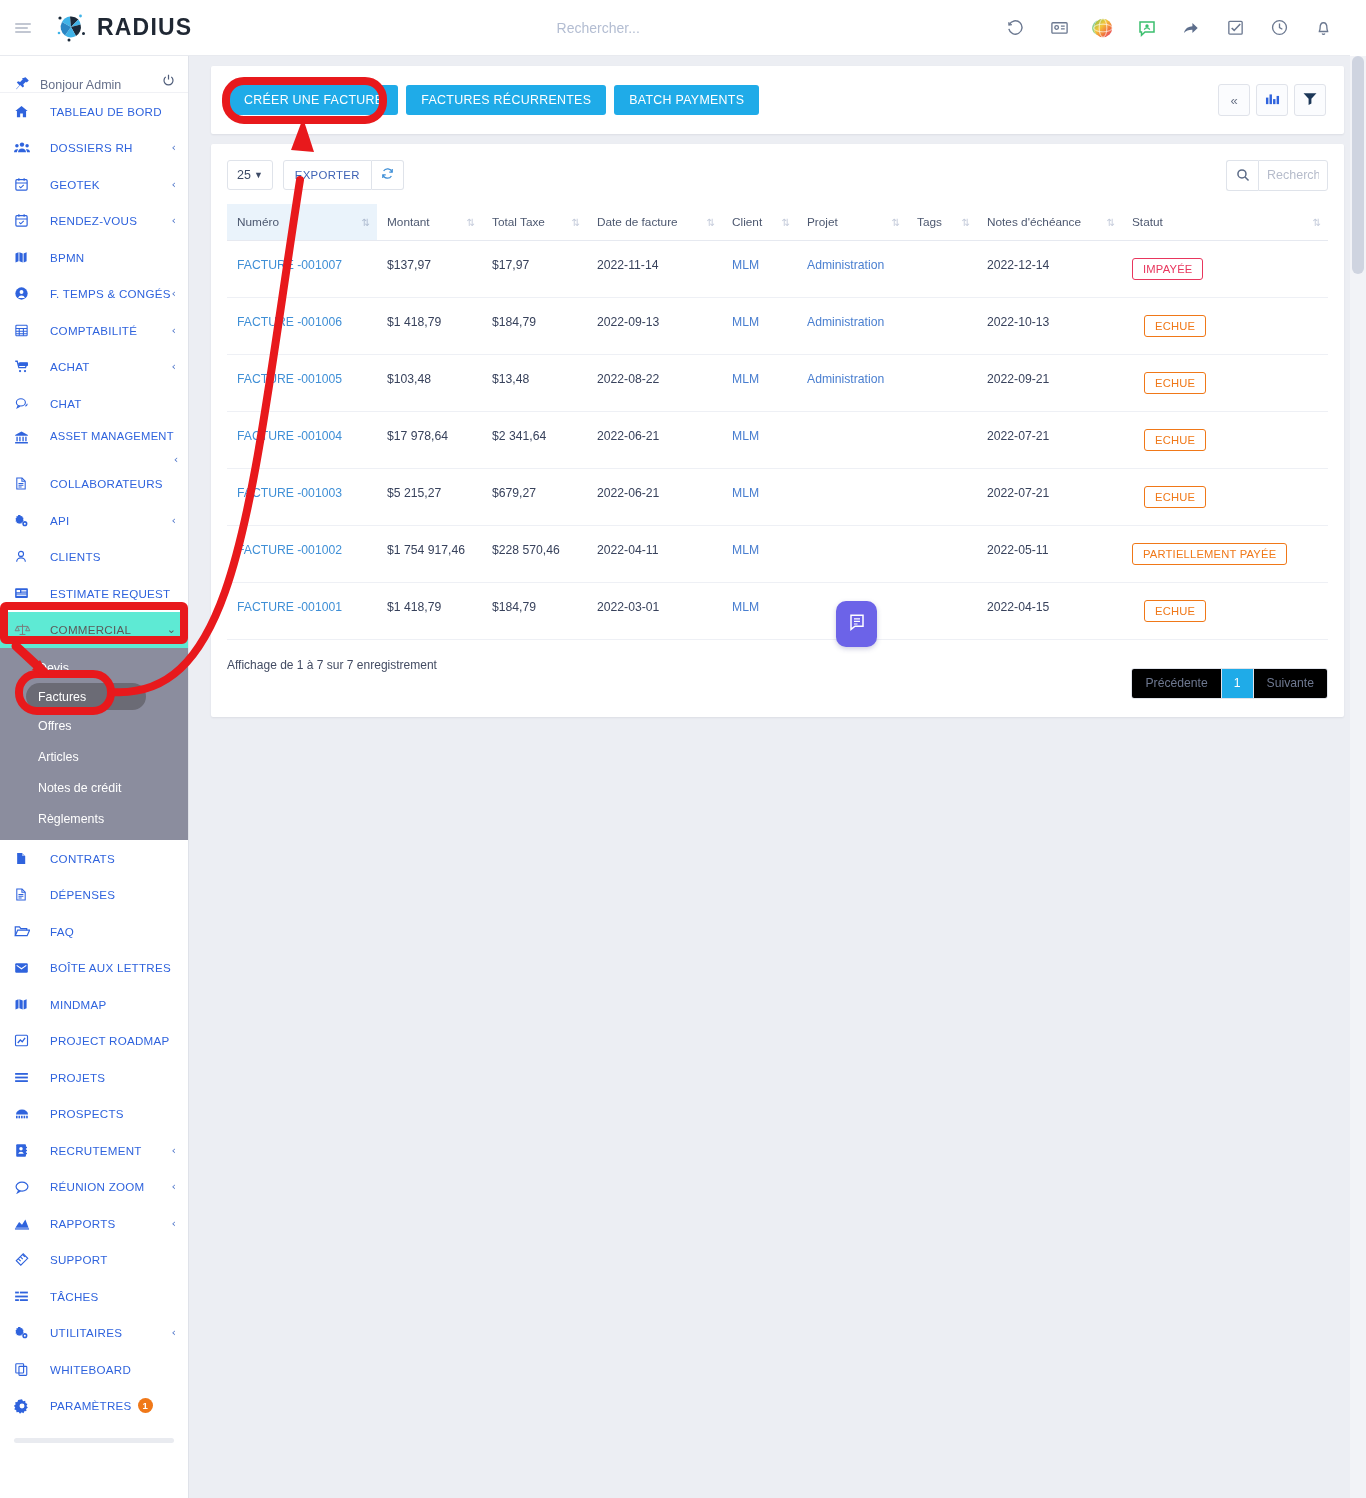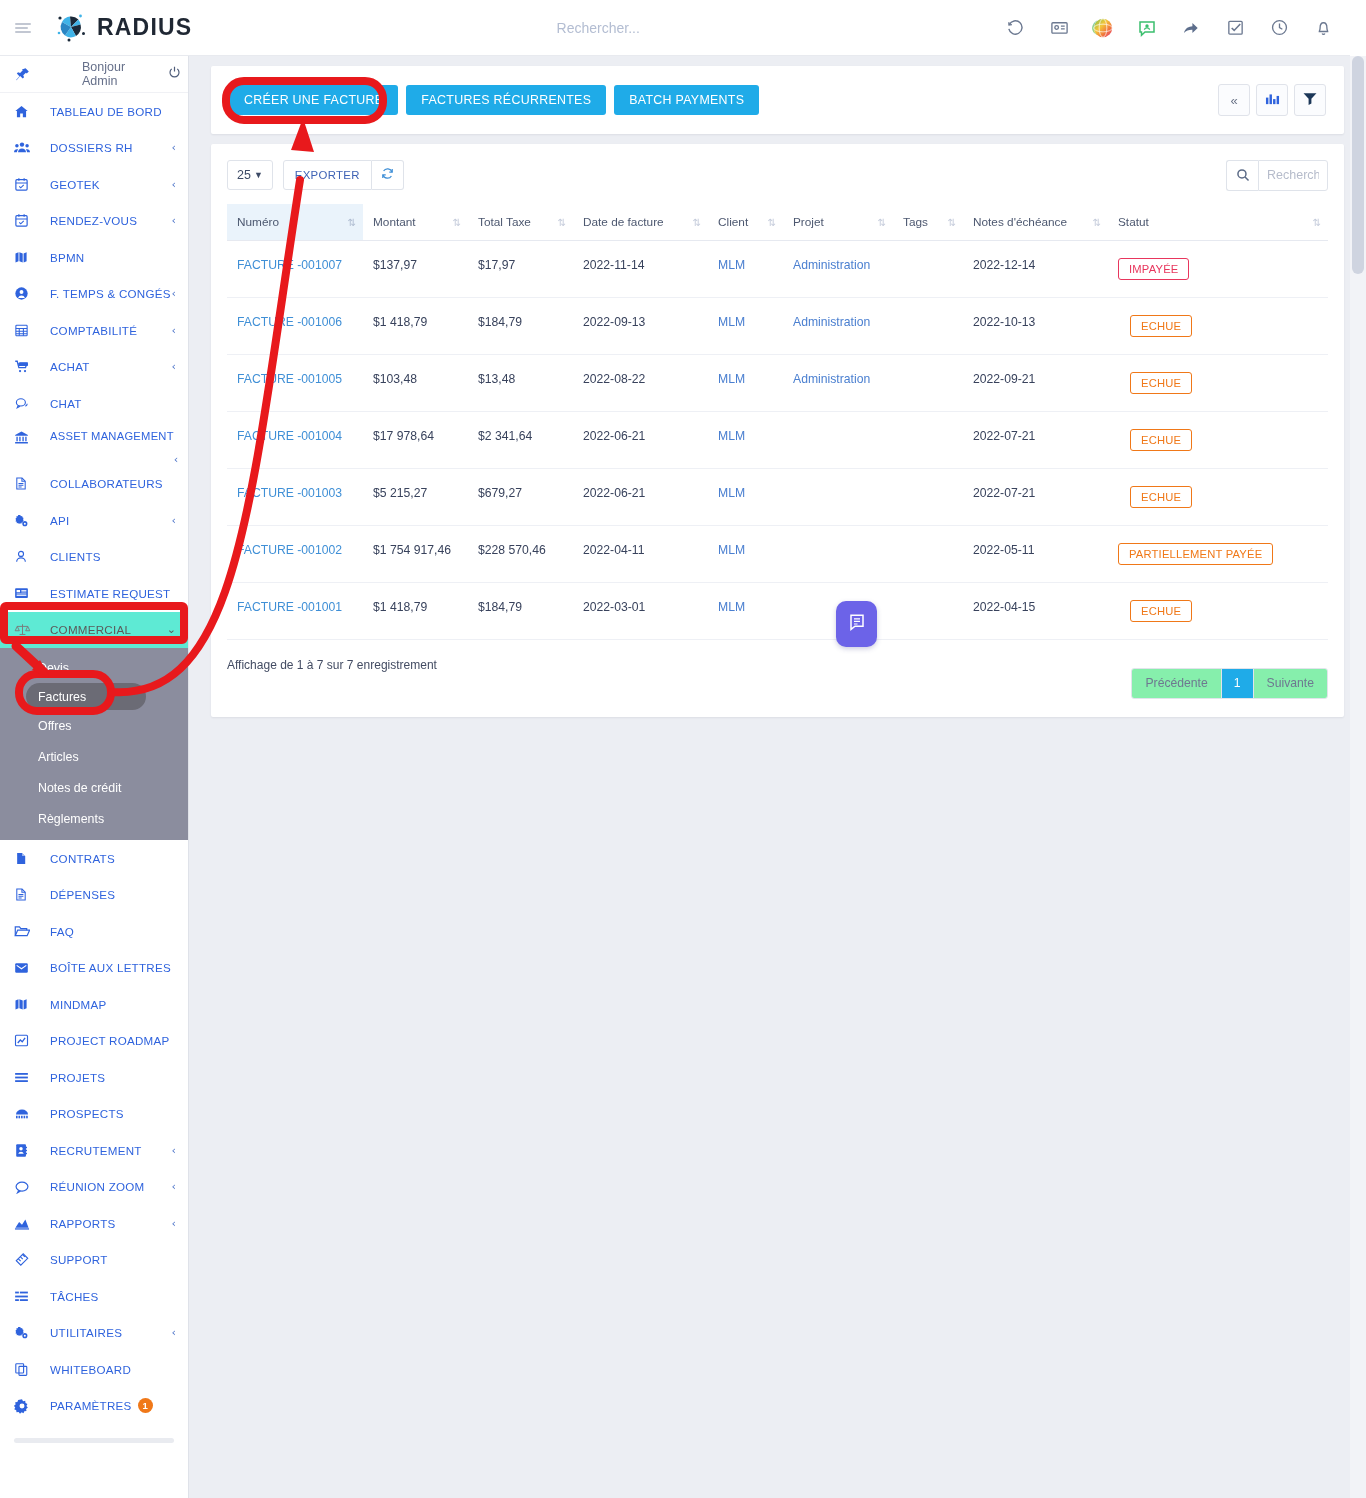--- a/index.html
+++ b/index.html
@@ -41,23 +41,22 @@
   .top-icons{ display:flex; align-items:center; gap:22px; margin-right:32px;}
   .top-icons .ti{ cursor:pointer; display:flex; align-items:center; justify-content:center; width:22px; height:22px;}
 
   
   .sidebar{
     position:absolute; top:56px; left:0; width:189px; height:1442px;
     background:#ffffff; border-right:1px solid #dfe2e9;
     overflow:hidden; z-index:30;
   }
   .greet{
-    display:flex; align-items:center; height:37px; padding:0 12px 0 14px;
+    display:flex; align-items:flex-end; height:37px; padding:0 12px 0 14px;
     border-bottom:1px solid #f0f1f5;
-    gap:42px;
   }
   .greet .pin{ width:17px; display:flex; align-items:center;}
   .greet .gtext{ font-size:12.5px; color:#66708a; margin-left:9px; flex:1;}
   .greet .pw{ cursor:pointer; }
 
   .nav-item{
     display:flex; align-items:center; height:36.5px; padding:0 12px 0 14px;
     cursor:pointer; position:relative;
   }
   .nav-item .ico{ width:20px; display:flex; align-items:center; justify-content:flex-start; flex:0 0 20px;}
@@ -165,21 +164,21 @@
     display:inline-block; border:1px solid; border-radius:3px;
     padding:4px 10px; font-size:11.2px; letter-spacing:.2px; white-space:nowrap;
   }
   .st-unpaid{ color:#e8365d; border-color:#e8365d;}
   .st-overdue{ color:#f07818; border-color:#f07818;margin-left:12px;}
   .st-partial{ color:#f07818; border-color:#f07818;}
 
   .table-footer{ display:flex; justify-content:space-between; align-items:flex-start; margin-top:18px;}
   .foot-info{ font-size:12px; color:#434c63;}
   .pager{ display:flex; border:1px solid #e1e4eb; border-radius:3px; overflow:hidden; margin-top:10px;}
-  .pager div{ padding:0 13px; height:29px; line-height:29px; font-size:12.2px; color:#6e7890; cursor:pointer; background:#86efac;}
+  .pager div{ padding:0 13px; height:29px; line-height:29px; font-size:12.2px; color:#6e7890; cursor:pointer; background:#000000;}
   .pager div.cur{ background:#1fabe8; color:#fff; border-left:1px solid #e1e4eb; border-right:1px solid #e1e4eb; padding:0 12px;}
 
   
   .chat-fab{
     position:absolute; left:836px; top:601px; width:41px; height:46px;
     background:#6c63e8; border-radius:10px; display:flex; align-items:center; justify-content:center;
     cursor:pointer; z-index:25; box-shadow:0 2px 5px rgba(60,60,140,.25);
   }
 
   
@@ -760,21 +759,21 @@
               <path d="M10.3 10.3l4 4"></path>
           </svg>
         </div>
         <input type="text" placeholder="Recherche" style="">
       </div>
     </div>
 
     <table>
       <thead>
         <tr>
-          <th class="sorted" style="width:136px">
+          <th class="sorted" style="width:150px">
             <span>Numéro</span>
             <span class="sorticon">⇅</span>
           </th>
           <th style="width:105px">
             <span>Montant</span>
             <span class="sorticon">⇅</span>
           </th>
           <th style="width:105px">
             <span>Total Taxe</span>
             <span class="sorticon">⇅</span>

